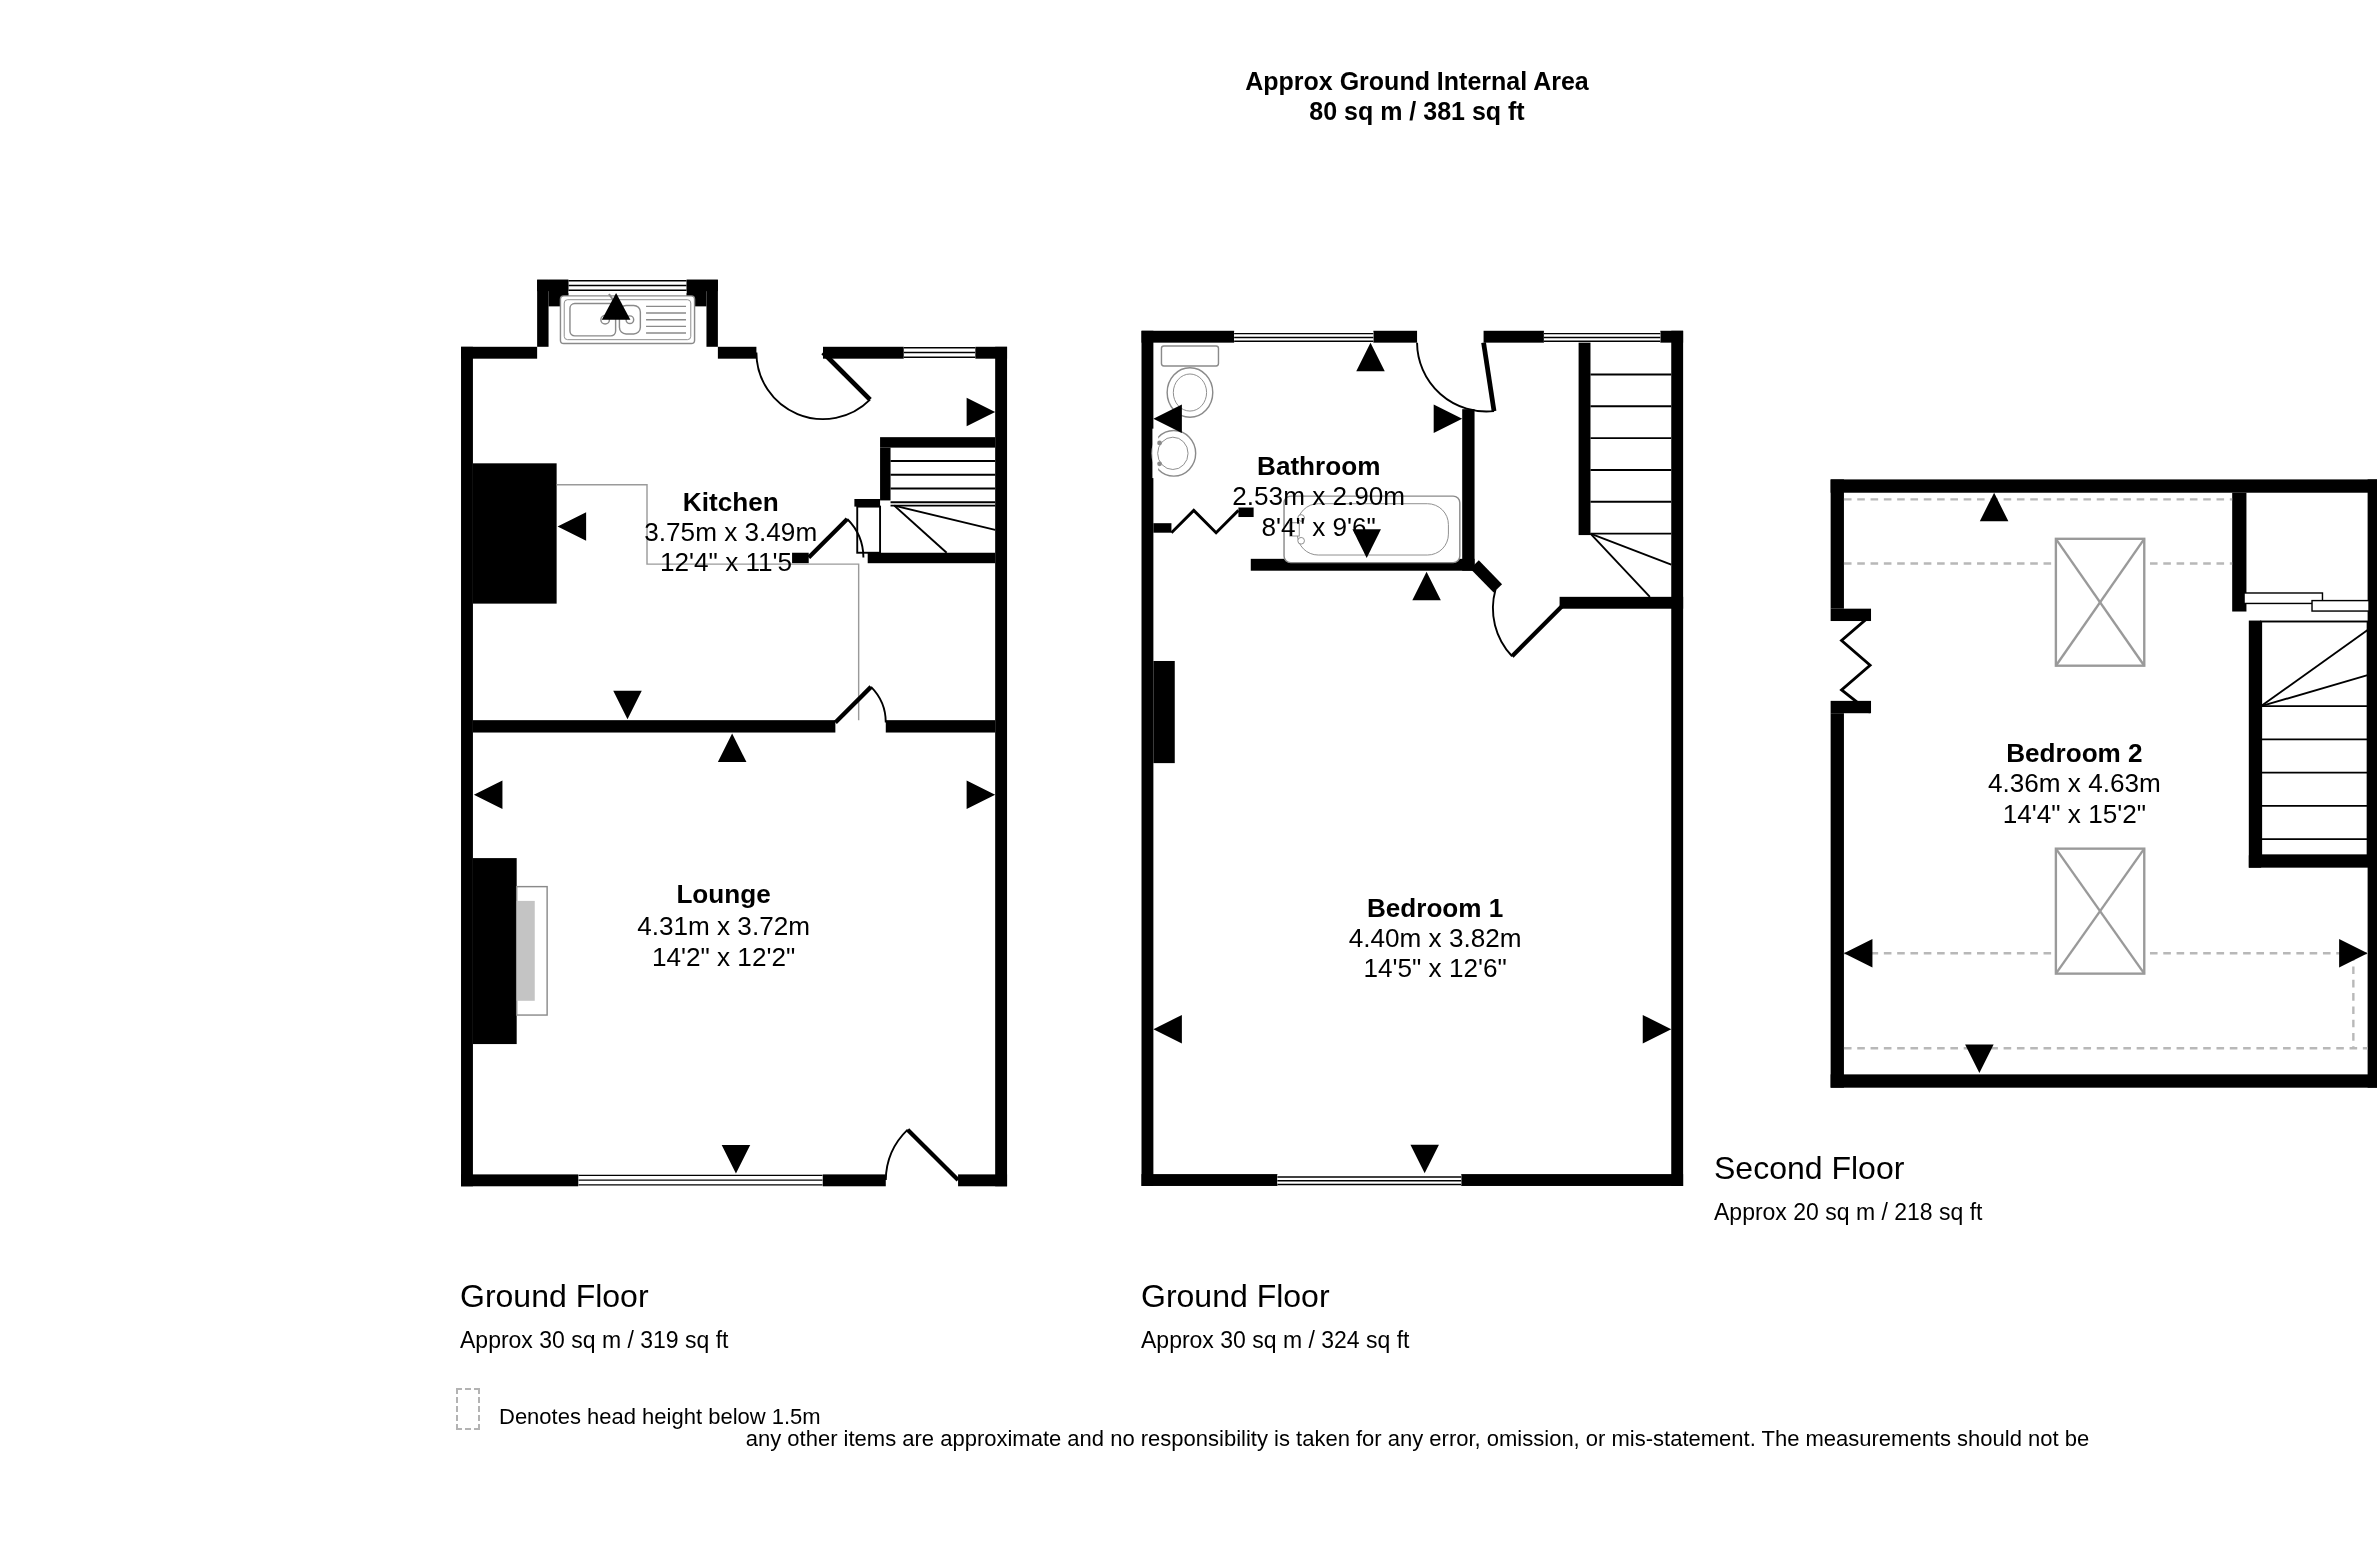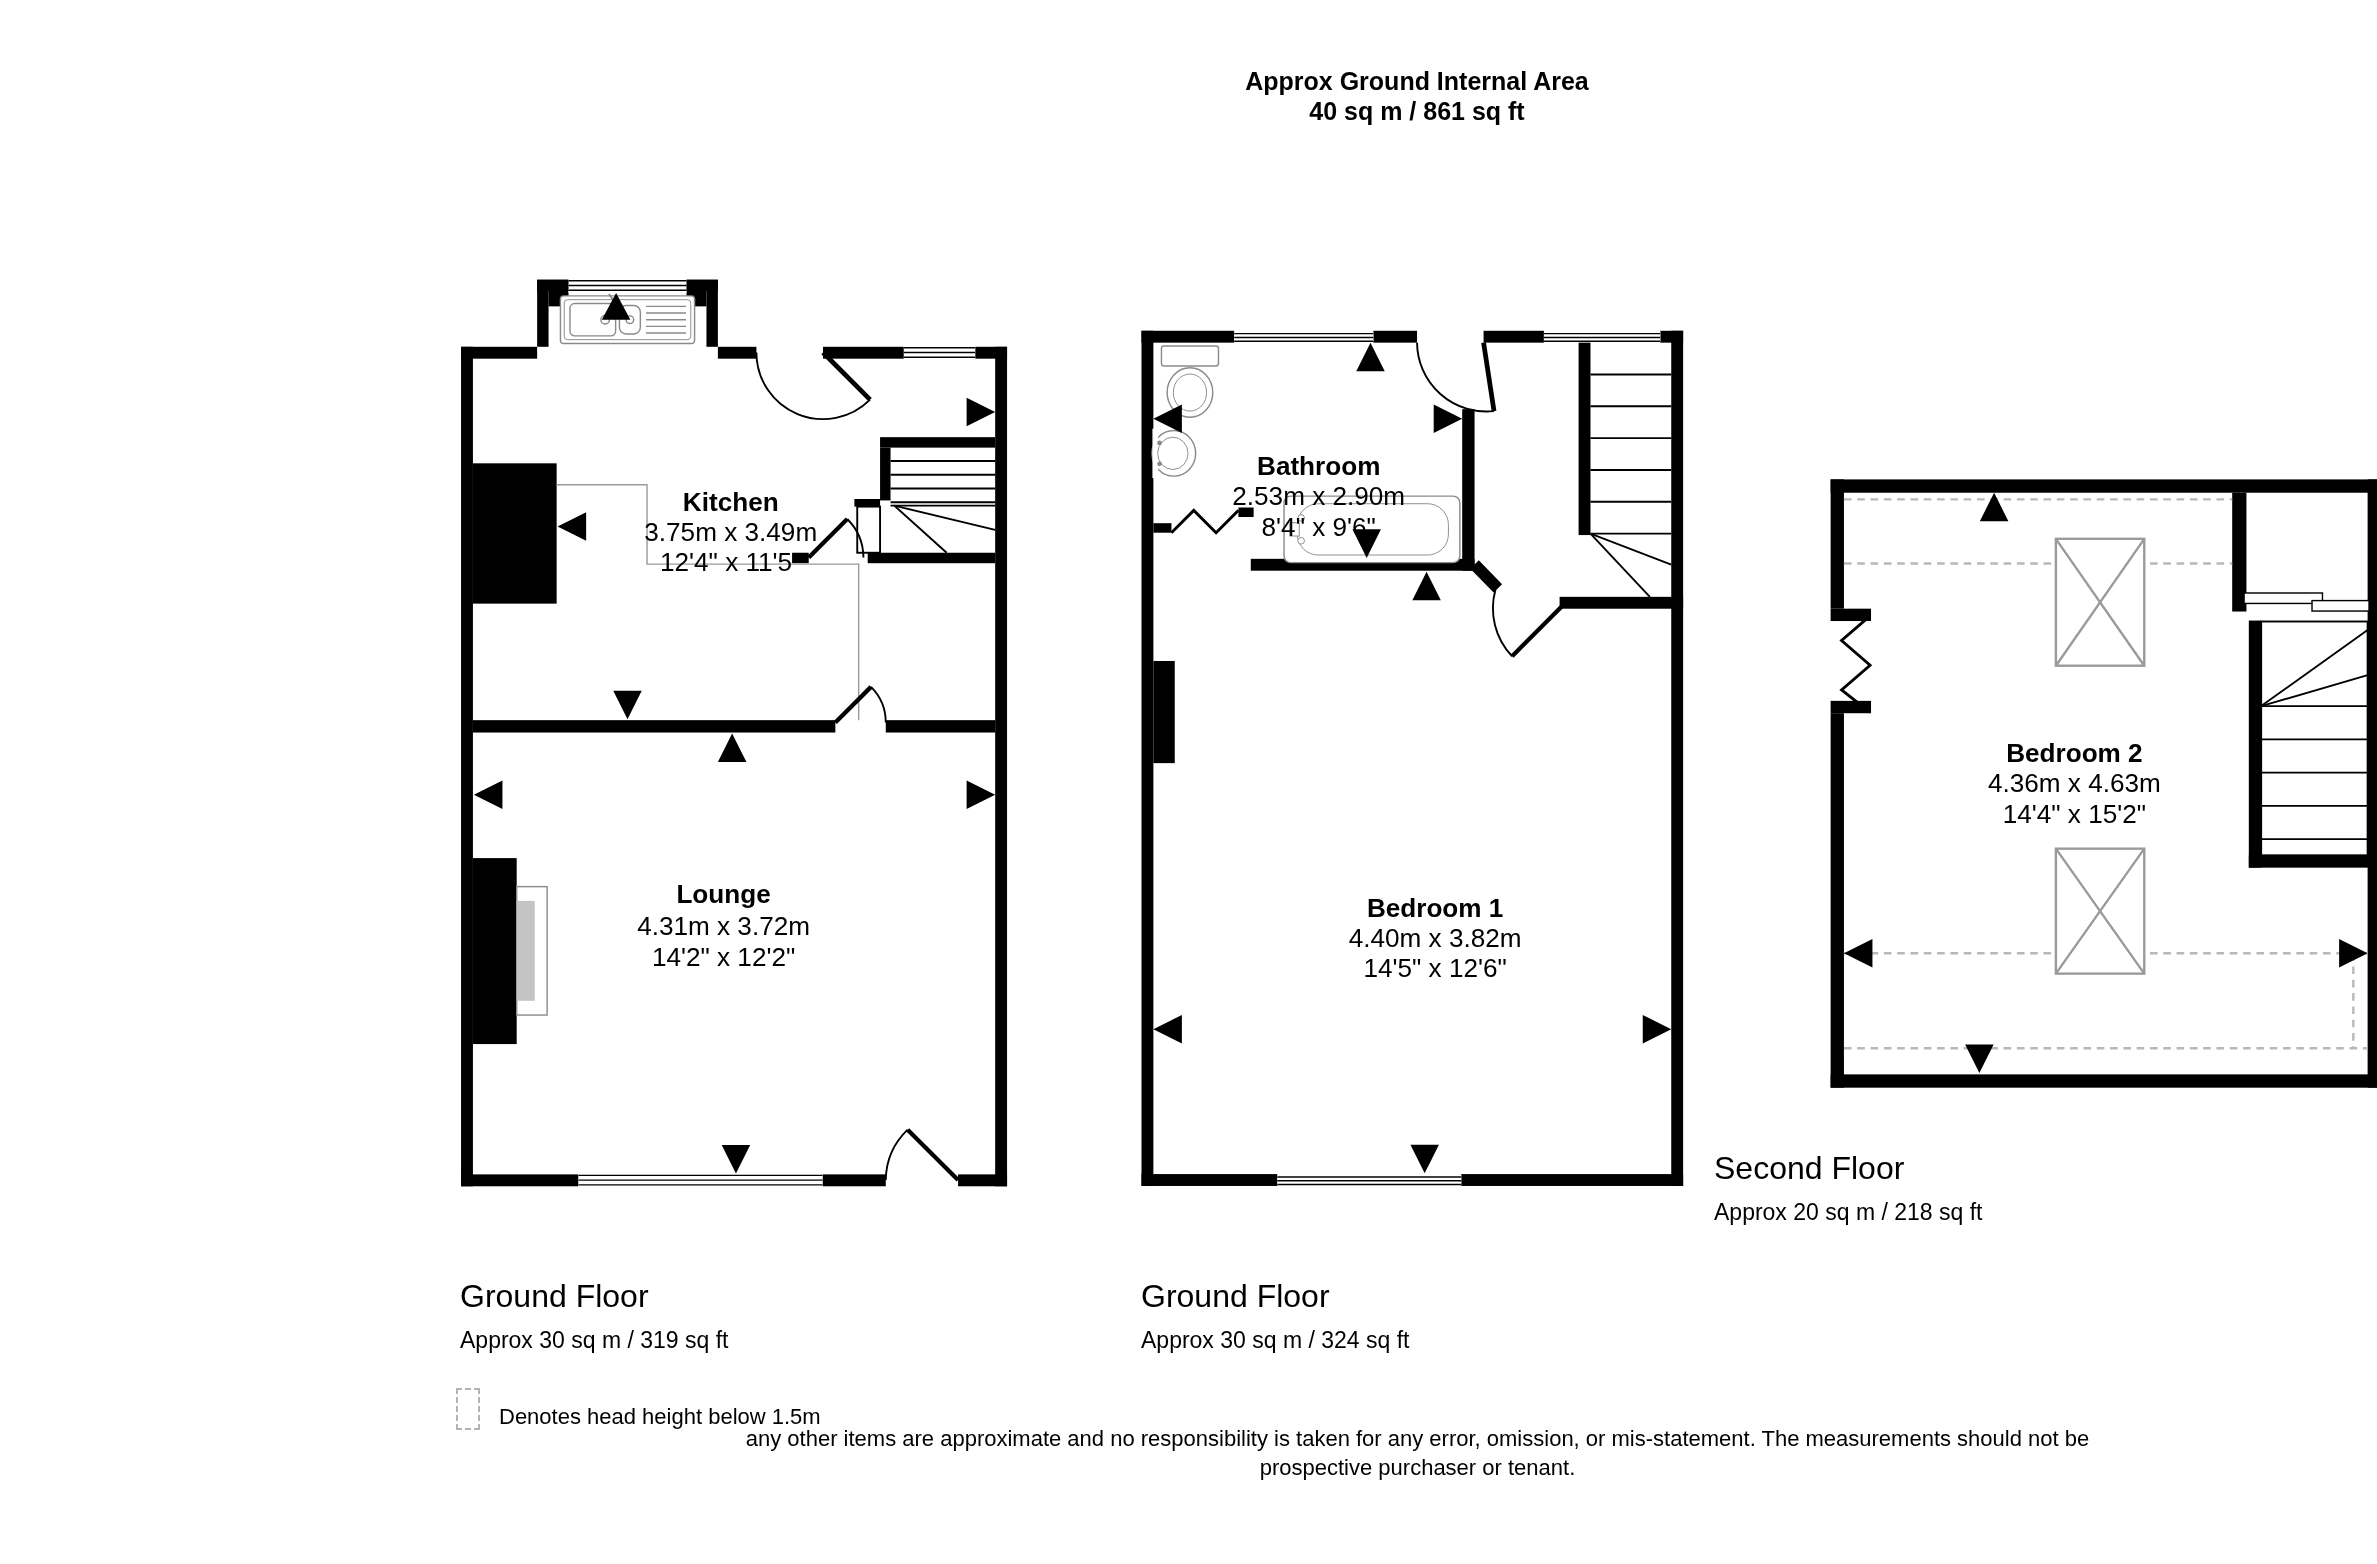--- a/index.html
+++ b/index.html
@@ -21,21 +21,21 @@
   .disclaimer{left:571px;top:1425px;width:1693px;text-align:center;font-size:22px;line-height:28.5px;}
   svg text{font-family:"Liberation Sans", sans-serif;fill:#000;}
   .room-name{font-size:55px;font-weight:bold;text-anchor:middle;}
   .room-dim{font-size:55px;text-anchor:middle;}
 </style>
 </head>
 <body>
 
 <div class="abs title">
   <div>Approx Ground Internal Area</div>
-  <div>40 sq m / 861 sq ft</div>
+  <div>80 sq m / 381 sq ft</div>
 </div>
 
 <svg class="abs" style="left:452px;top:273px;" width="566" height="930" viewBox="0 0 1190 1955">
   <g fill="#000">
     <rect x="19" y="155" width="160" height="25"></rect>
       <rect x="559" y="155" width="81" height="25"></rect>
     <rect x="780" y="155" width="170" height="25"></rect>
       <rect x="1100" y="155" width="67" height="25"></rect>
     <rect x="19" y="155" width="25" height="1765"></rect>
       <rect x="1142" y="155" width="25" height="1765"></rect>
@@ -321,15 +321,14 @@
   <div class="floor-area">Approx 20 sq m / 218 sq ft</div>
 </div>
 
 <div class="abs legend">
   <div class="legend-box"></div>
   <div class="legend-text">Denotes head height below 1.5m</div>
 </div>
 
 <div class="abs disclaimer">
   <div>any other items are approximate and no responsibility is taken for any error, omission, or mis-statement. The measurements should not be</div>
-  <div>prospective purchaser or tenant.</div>
 </div>
 
 
 </body></html>

